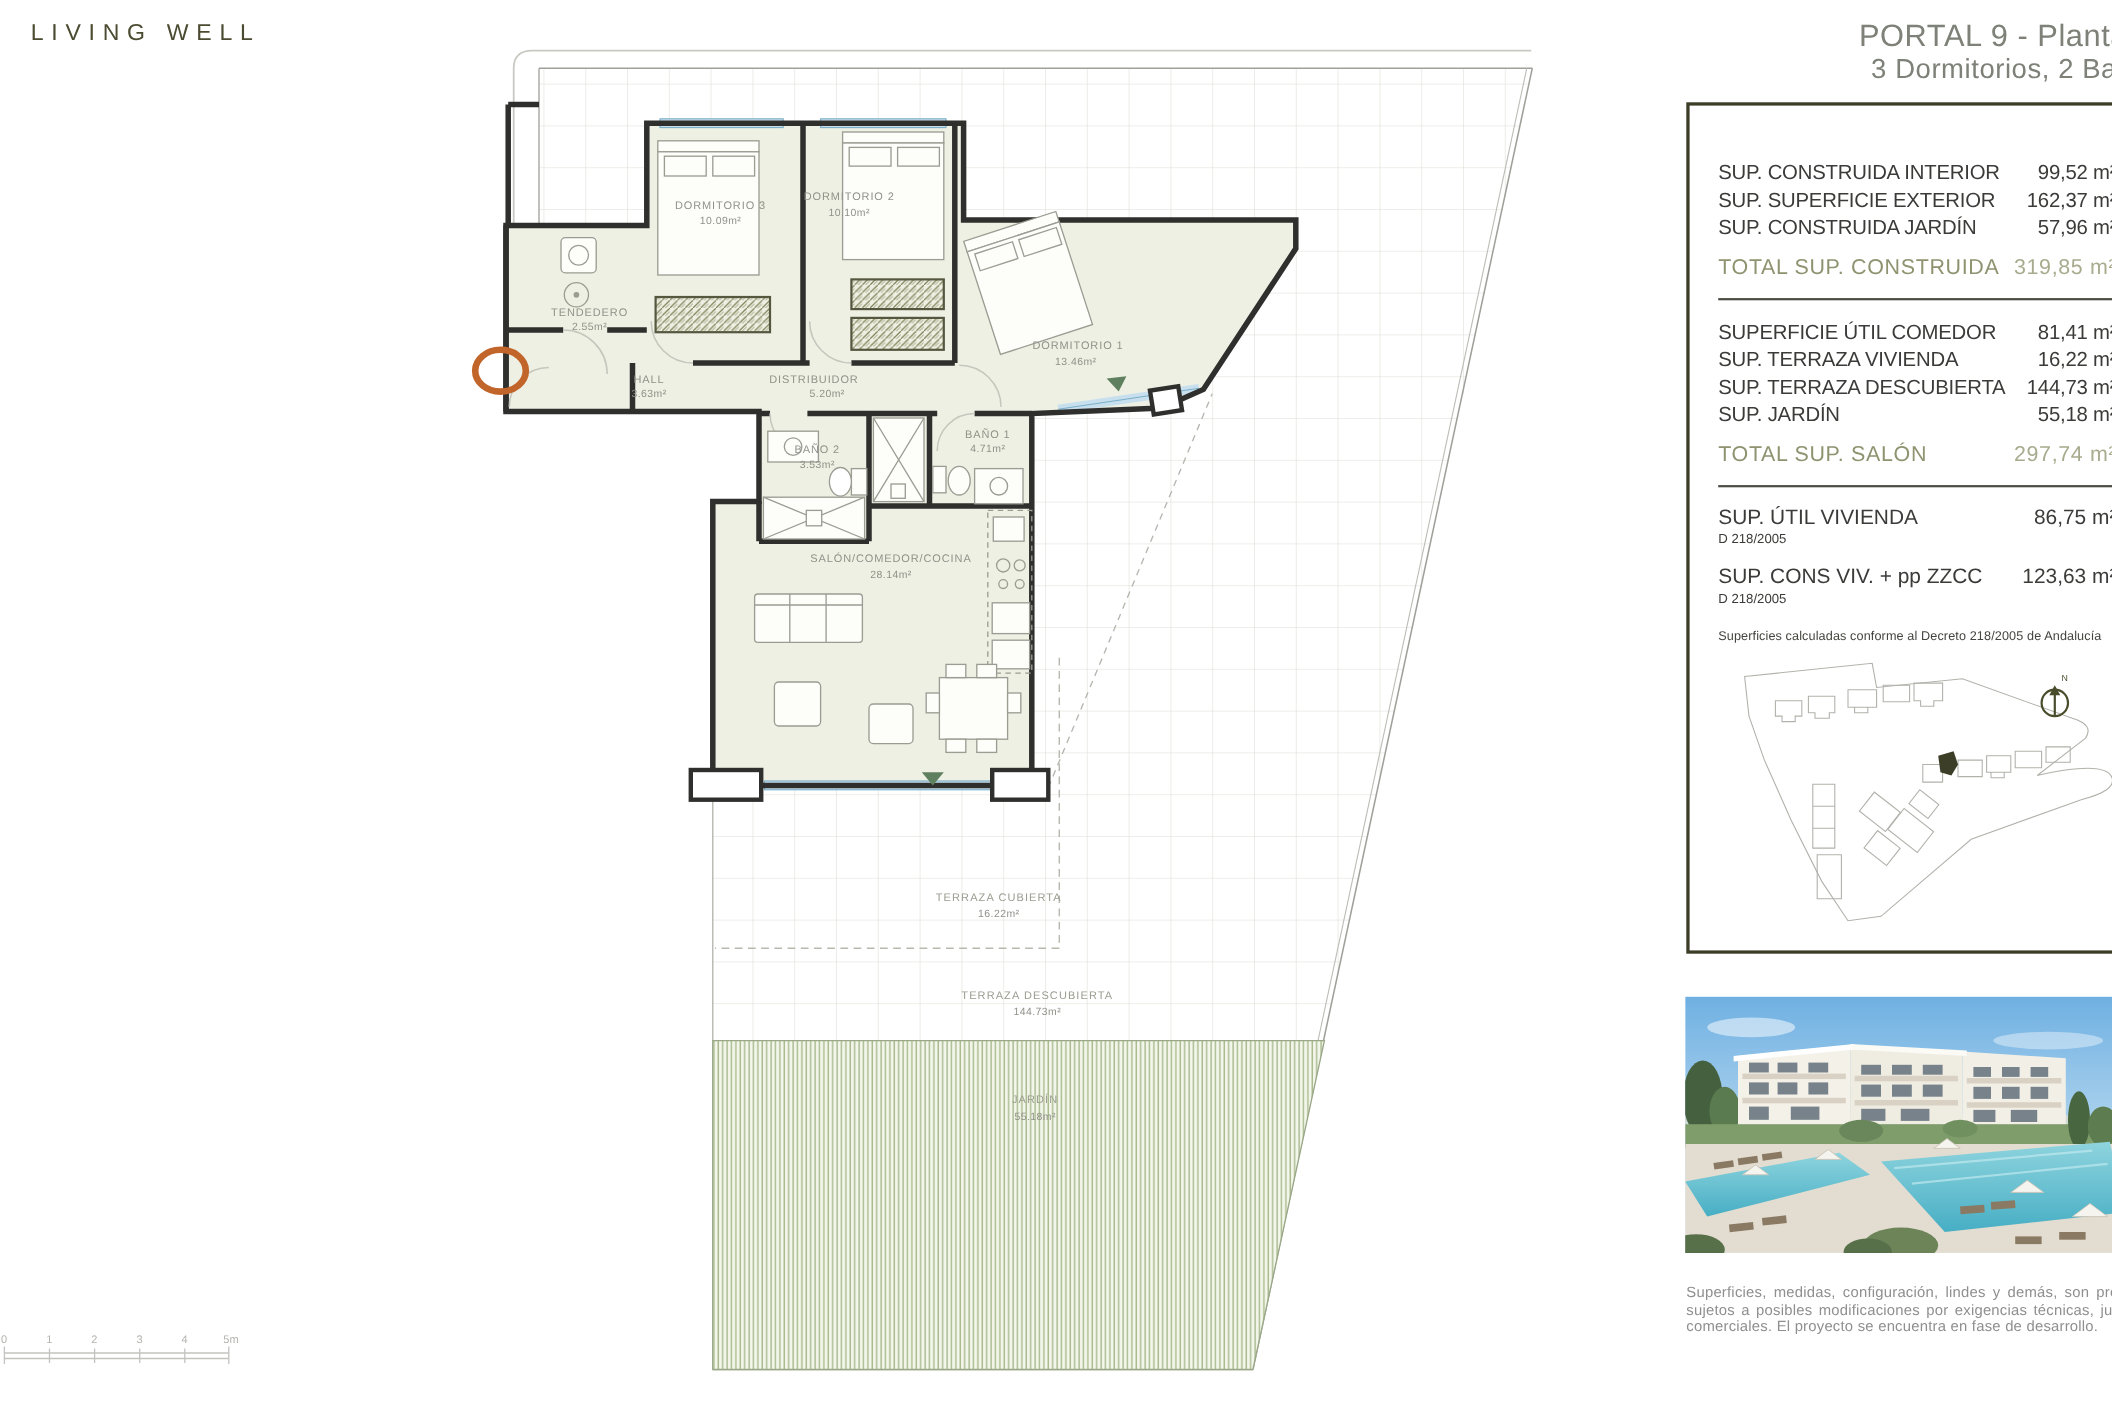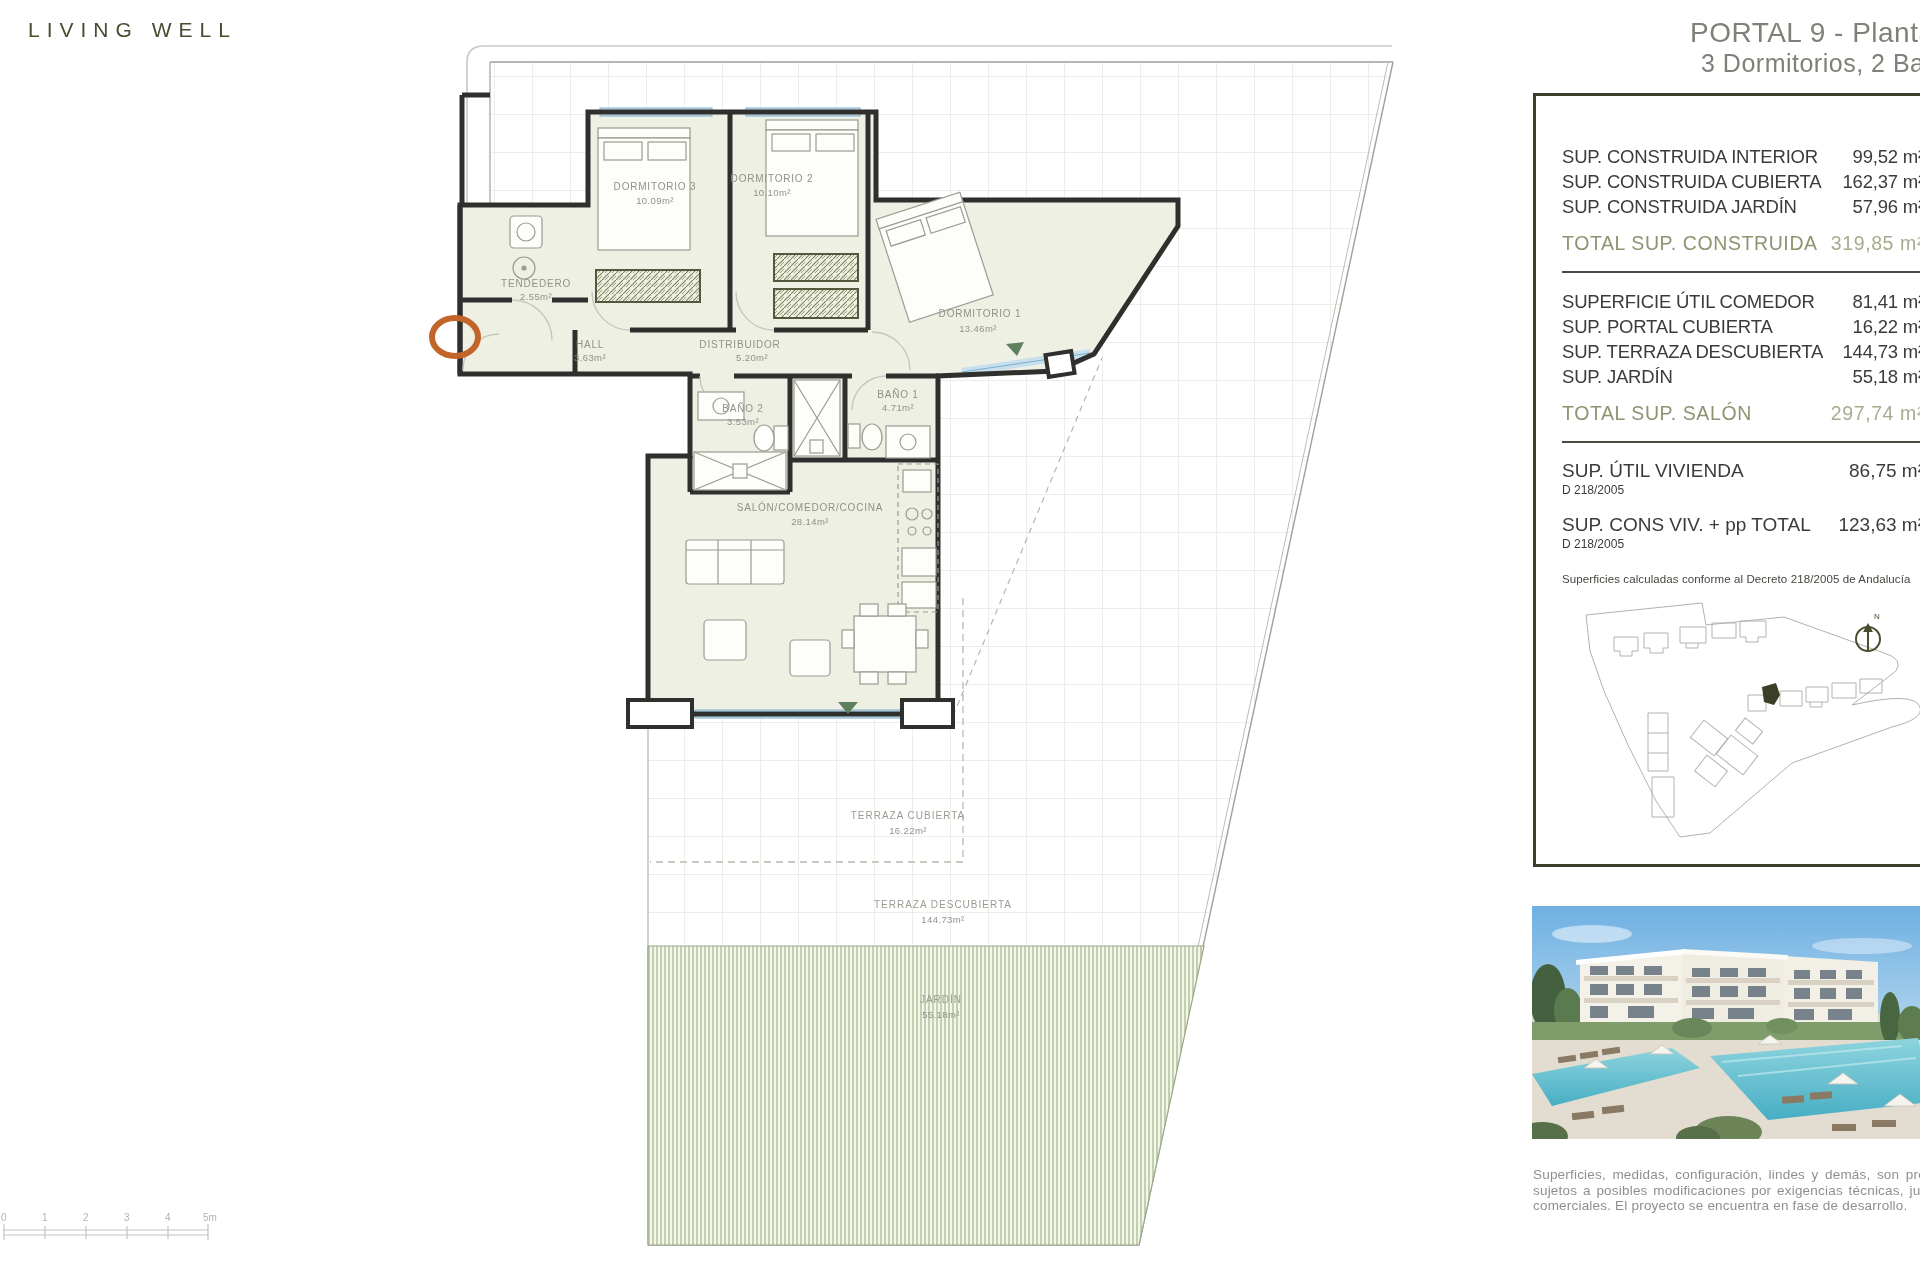--- a/index.html
+++ b/index.html
@@ -283,40 +283,40 @@
 <div id="title1" class="abs title-line">PORTAL 9 - Planta Baja</div>
 <div id="title2" class="abs title-line">3 Dormitorios, 2 Baños</div>
 
 <div id="panel" class="abs">
 
   <div class="trow">
     <span>SUP. CONSTRUIDA INTERIOR</span>
     <span class="val">99,52 m²</span>
   </div>
   <div class="trow">
-    <span>SUP. CONSTRUIDA CUBIERTA</span>
+    <span>SUP. SUPERFICIE EXTERIOR</span>
     <span class="val">162,37 m²</span>
   </div>
   <div class="trow">
     <span>SUP. CONSTRUIDA JARDÍN</span>
     <span class="val">57,96 m²</span>
   </div>
   <div class="total-row">
     <span>TOTAL SUP. CONSTRUIDA</span>
     <span class="val">319,85 m²</span>
   </div>
 
   <hr class="rule">
 
   <div class="trow">
     <span>SUPERFICIE ÚTIL COMEDOR</span>
     <span class="val">81,41 m²</span>
   </div>
   <div class="trow">
-    <span>SUP. PORTAL CUBIERTA</span>
+    <span>SUP. TERRAZA VIVIENDA</span>
     <span class="val">16,22 m²</span>
   </div>
   <div class="trow">
     <span>SUP. TERRAZA DESCUBIERTA</span>
     <span class="val">144,73 m²</span>
   </div>
   <div class="trow">
     <span>SUP. JARDÍN</span>
     <span class="val">55,18 m²</span>
   </div>
@@ -327,21 +327,21 @@
 
   <hr class="rule">
 
   <div class="decree-row">
     <span>SUP. ÚTIL VIVIENDA</span>
     <span class="val">86,75 m²</span>
   </div>
   <div class="decree-sub">D 218/2005</div>
 
   <div class="decree-row">
-    <span>SUP. CONS VIV. + pp TOTAL</span>
+    <span>SUP. CONS VIV. + pp ZZCC</span>
     <span class="val">123,63 m²</span>
   </div>
   <div class="decree-sub">D 218/2005</div>
 
   <div class="panel-note">Superficies calculadas conforme al Decreto 218/2005 de Andalucía</div>
 
   
   <svg id="siteplan" width="380" height="262" viewBox="0 0 380 262">
     <g fill="none" stroke="#b2b2ac" stroke-width="1">
       <path d="M34,20 L150,8 L154,30 L232,22 L332,58 Q352,64 344,76 L300,110 Q362,96 368,112 Q372,124 340,132 L240,168 L158,238 L128,242 L104,206 L76,150 L52,96 L38,56 Z"></path>

